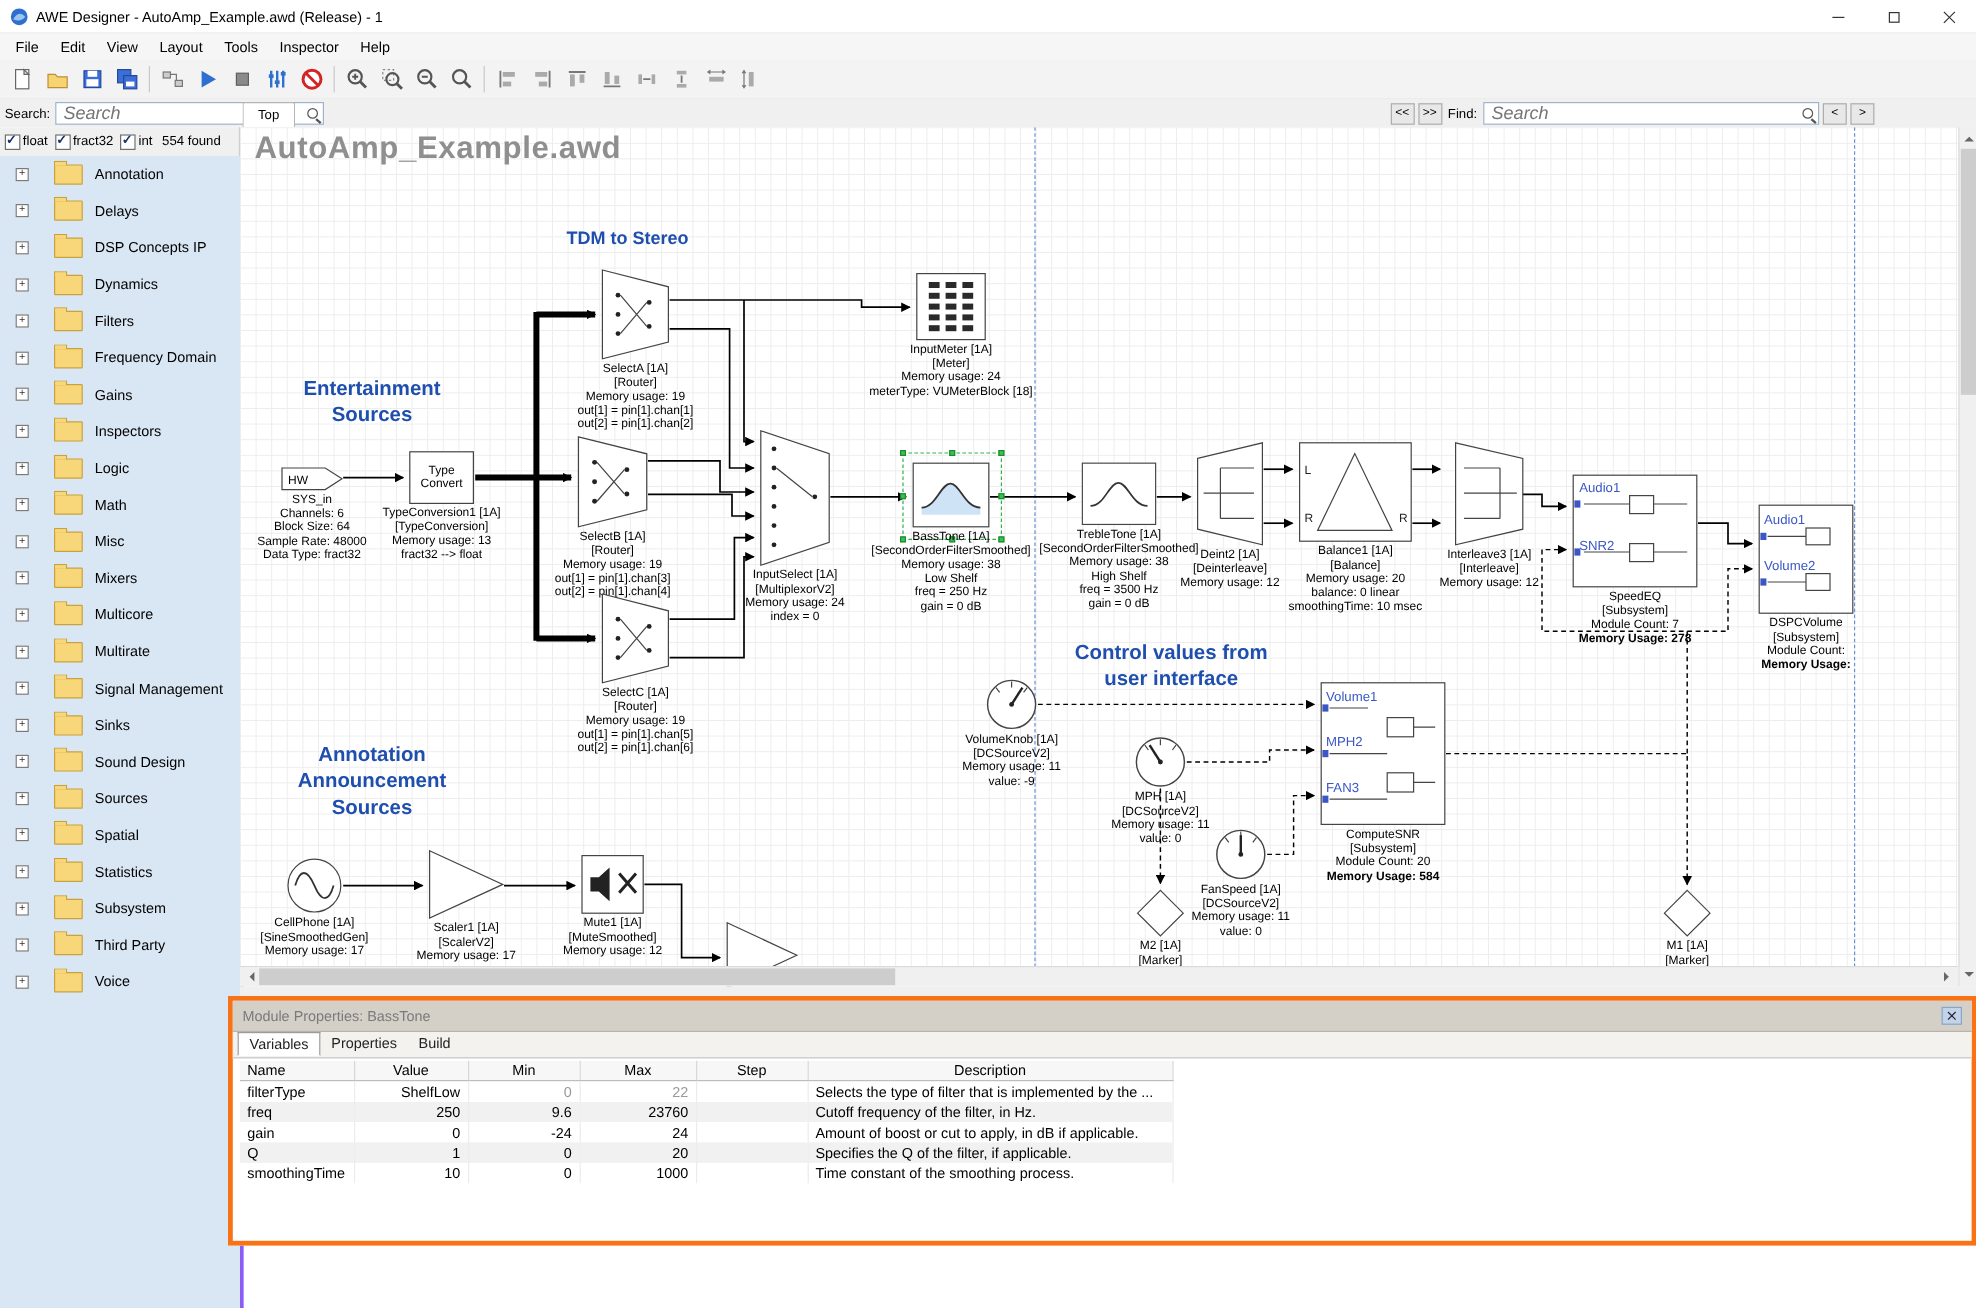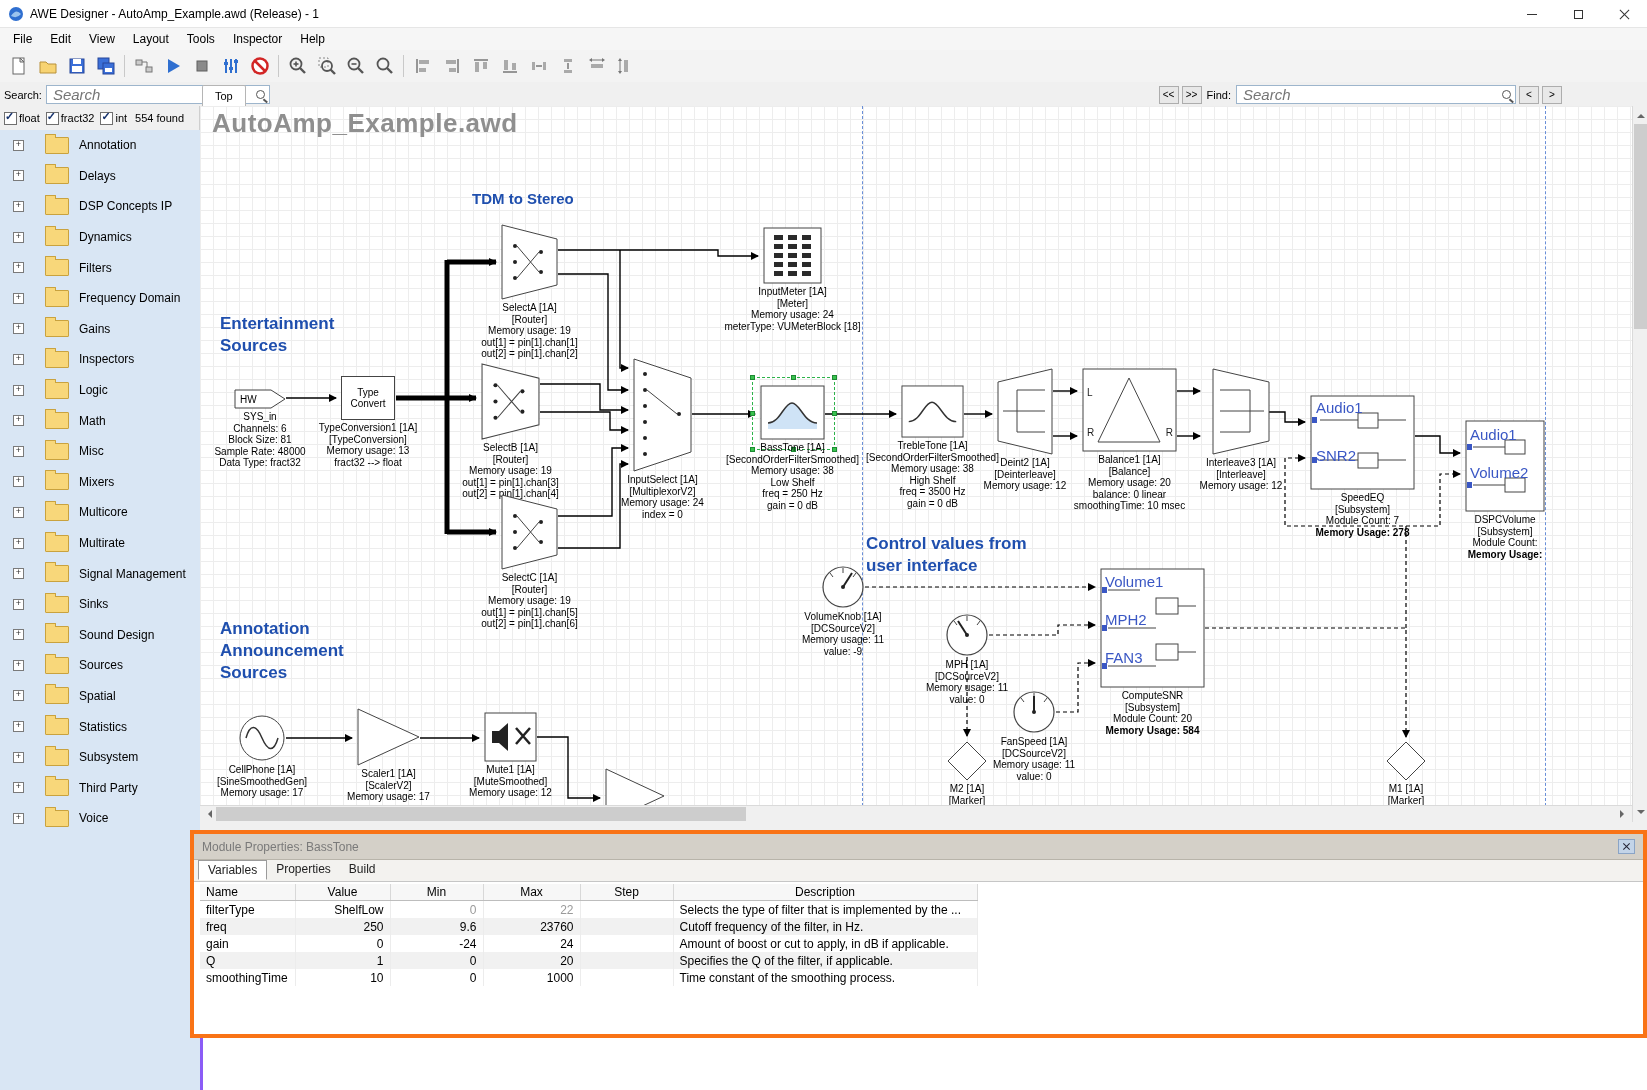--- a/index.html
+++ b/index.html
@@ -54,26 +54,26 @@
   .canvas{position:absolute;left:200px;top:106px;width:1432px;height:716px;background:#fff;overflow:hidden;
     background-image:linear-gradient(#ededed 1px,transparent 1px),linear-gradient(90deg,#ededed 1px,transparent 1px);
     background-size:13px 13px}
   .canvas-title{position:absolute;left:12px;top:2px;font-size:26px;font-weight:bold;color:#8f8f8f;letter-spacing:.5px}
   .vguide{position:absolute;top:0;bottom:16px;width:0;border-left:1px dashed #6a8fd8}
   .wires{position:absolute;left:0;top:0;pointer-events:none}
   .w{fill:none;stroke:#000;stroke-width:1.4;marker-end:url(#ah)}
   .wt{fill:none;stroke:#000;stroke-width:5}
   .wta{fill:none;stroke:#000;stroke-width:5;marker-end:url(#ah)}
   .wd{fill:none;stroke:#000;stroke-width:1.2;stroke-dasharray:4 3;marker-end:url(#ah)}
-  .anno{position:absolute;color:#1f4fae;font-weight:600}
+  .anno{position:absolute;color:#1f4fae;text-align:center;font-weight:600}
   .blk{position:absolute}
   .blk .ic{position:absolute;left:0;top:0;width:100%;height:100%;overflow:visible}
   .cap{position:absolute;top:100%;left:50%;transform:translateX(-50%);margin-top:2px;width:200px;text-align:center;font-size:10px;line-height:11.5px;white-space:nowrap}
   .subsys .cap div:last-child{font-weight:bold}
-  .pin{position:absolute;font-size:15px;color:#3a57c4;line-height:9px}
+  .pin{position:absolute;font-size:11px;color:#3a57c4;line-height:9px}
   .pin-dark{color:#222;font-size:10px}
   .inner-label{position:absolute;inset:0;display:flex;flex-direction:column;align-items:center;justify-content:center;font-size:10px;line-height:11px}
   .rectblk{position:absolute;inset:0;background:#fff;border:1px solid #444;box-sizing:border-box}
   .selbox{position:absolute;border:1px dashed #2db34a}
   .h{position:absolute;width:5px;height:5px;background:#39c24e;border:1px solid #1d8a33;box-sizing:border-box}
   .h.nw{left:-3px;top:-3px}.h.n{left:calc(50% - 3px);top:-3px}.h.ne{right:-3px;top:-3px}
   .h.w{left:-3px;top:calc(50% - 3px)}.h.e{right:-3px;top:calc(50% - 3px)}
   .h.sw{left:-3px;bottom:-3px}.h.s{left:calc(50% - 3px);bottom:-3px}.h.se{right:-3px;bottom:-3px}
 
   .hscroll{position:absolute;left:0;bottom:0;height:16px;width:100%;background:#f0f0f0;border-top:1px solid #dadada;z-index:5}
@@ -504,21 +504,21 @@
       </div>
 
     <div class="blk" style="left:34px;top:283px;width:52px;height:20px">
       <svg class="ic" viewBox="0 0 52 20">
           <polygon points="1,1 37,1 51,10 37,19 1,19" fill="#fff" stroke="#444"></polygon>
           <text x="6" y="14" font-size="10">HW</text>
         </svg>
       <div class="cap" style="width:130px">
           <div>SYS_in</div>
           <div>Channels: 6</div>
-          <div>Block Size: 81</div>
+          <div>Block Size: 64</div>
           <div>Sample Rate: 48000</div>
           <div>Data Type: fract32</div>
         </div>
     </div>
 
     <div class="blk" style="left:141px;top:270px;width:54px;height:44px">
       <div class="rectblk"></div>
       <div class="inner-label">
           <div>Type</div>
           <div>Convert</div>

